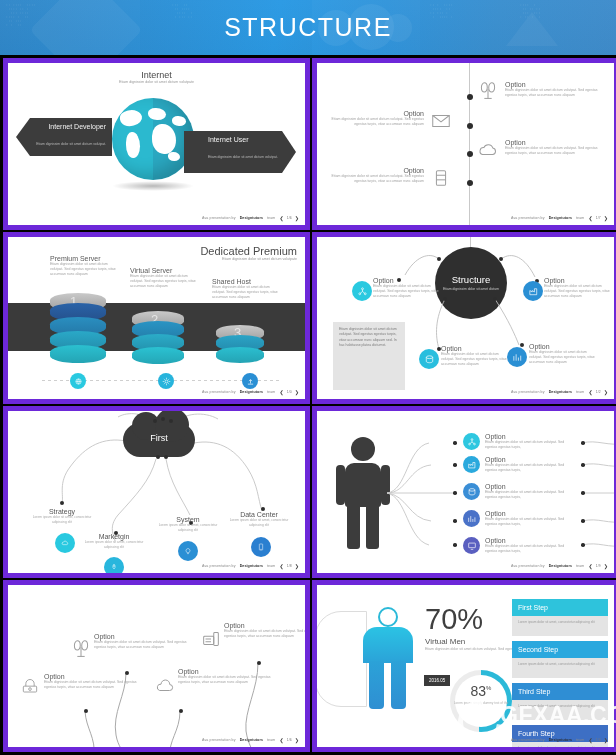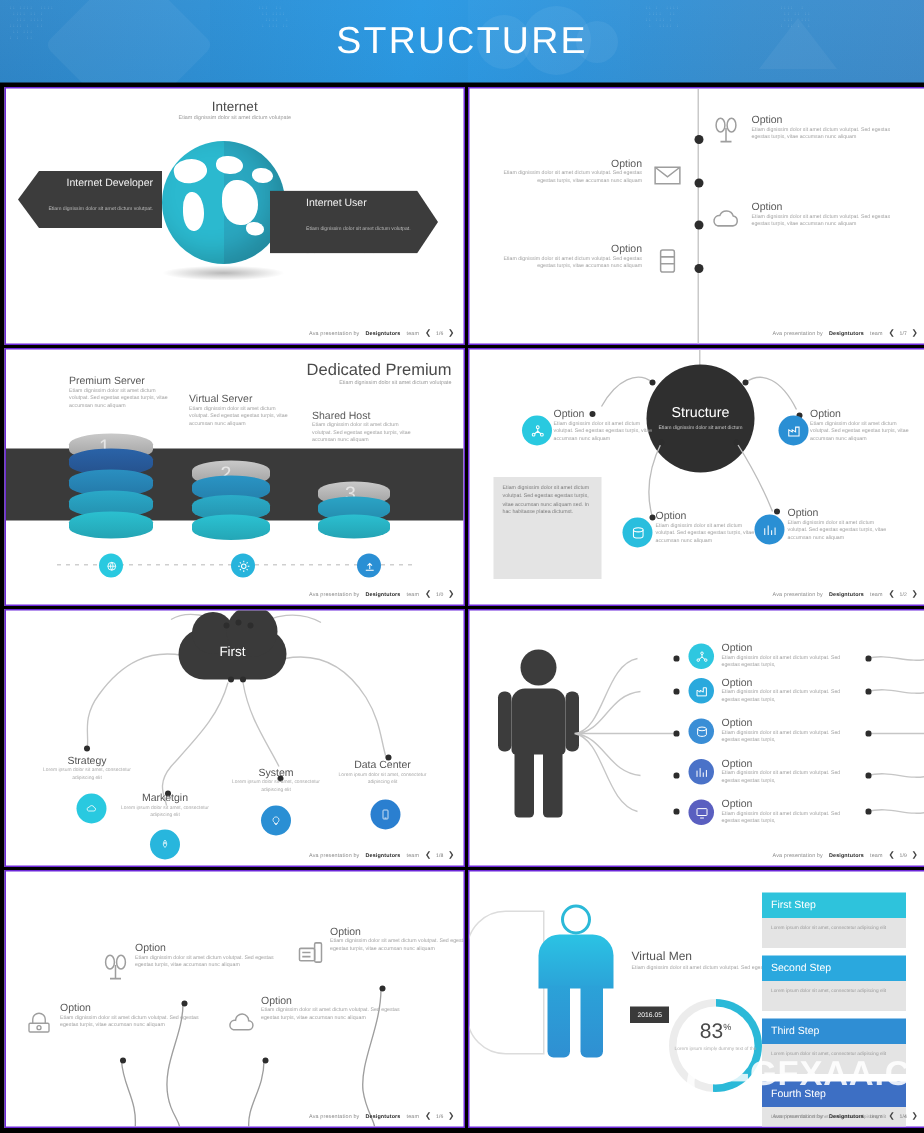--- a/index.html
+++ b/index.html
@@ -52,21 +52,21 @@
   }
 
   
   .grid {
     position:absolute; top:58px; left:0; width:616px; height:697px;
     display:grid; grid-template-columns: 307px 307px; grid-template-rows: repeat(4, 172px);
     gap:2px 2px; padding:0 0 0 3px;
   }
   .slide {
     position:relative; background:#fff; overflow:hidden;
-    border:1px solid #6d28d9;
+    border:5px solid #6d28d9;
   }
 
   
   .foot {
     position:absolute; right:6px; bottom:4px; display:flex; align-items:center; gap:4px;
     font-size:3.6px; color:#8a8a8a; letter-spacing:.1px; z-index:20;
   }
   .foot b { color:#2b2b2b; font-weight:700; }
   .foot .nav { display:flex; align-items:center; gap:3px; color:#444; font-size:5px; }
   .foot .pg { font-size:3.4px; color:#777; }
@@ -767,20 +767,21 @@
 
     <div class="slide">
       <div class="man">
         <div class="ghost"></div>
         <div class="hd"></div>
         <div class="bd"></div>
         <div class="lg1"></div>
         <div class="lg2"></div>
       </div>
 
+      <div class="pct">70%</div>
       <div class="optmen">Virtual Men</div>
       <div class="optmen-b">Etiam dignissim dolor sit amet dictum volutpat. Sed egestas egestas turpis,</div>
 
       <div class="datechip">2016.05</div>
       <div class="donut"></div>
       <div class="donut-v"><span>83</span><sup>%</sup></div>
       <div class="donut-c">Lorem ipsum simply dummy text of the</div>
 
       <div class="step" style="top:14px;">
         <div class="hd" style="background:#2ec3dc;">First Step</div>

